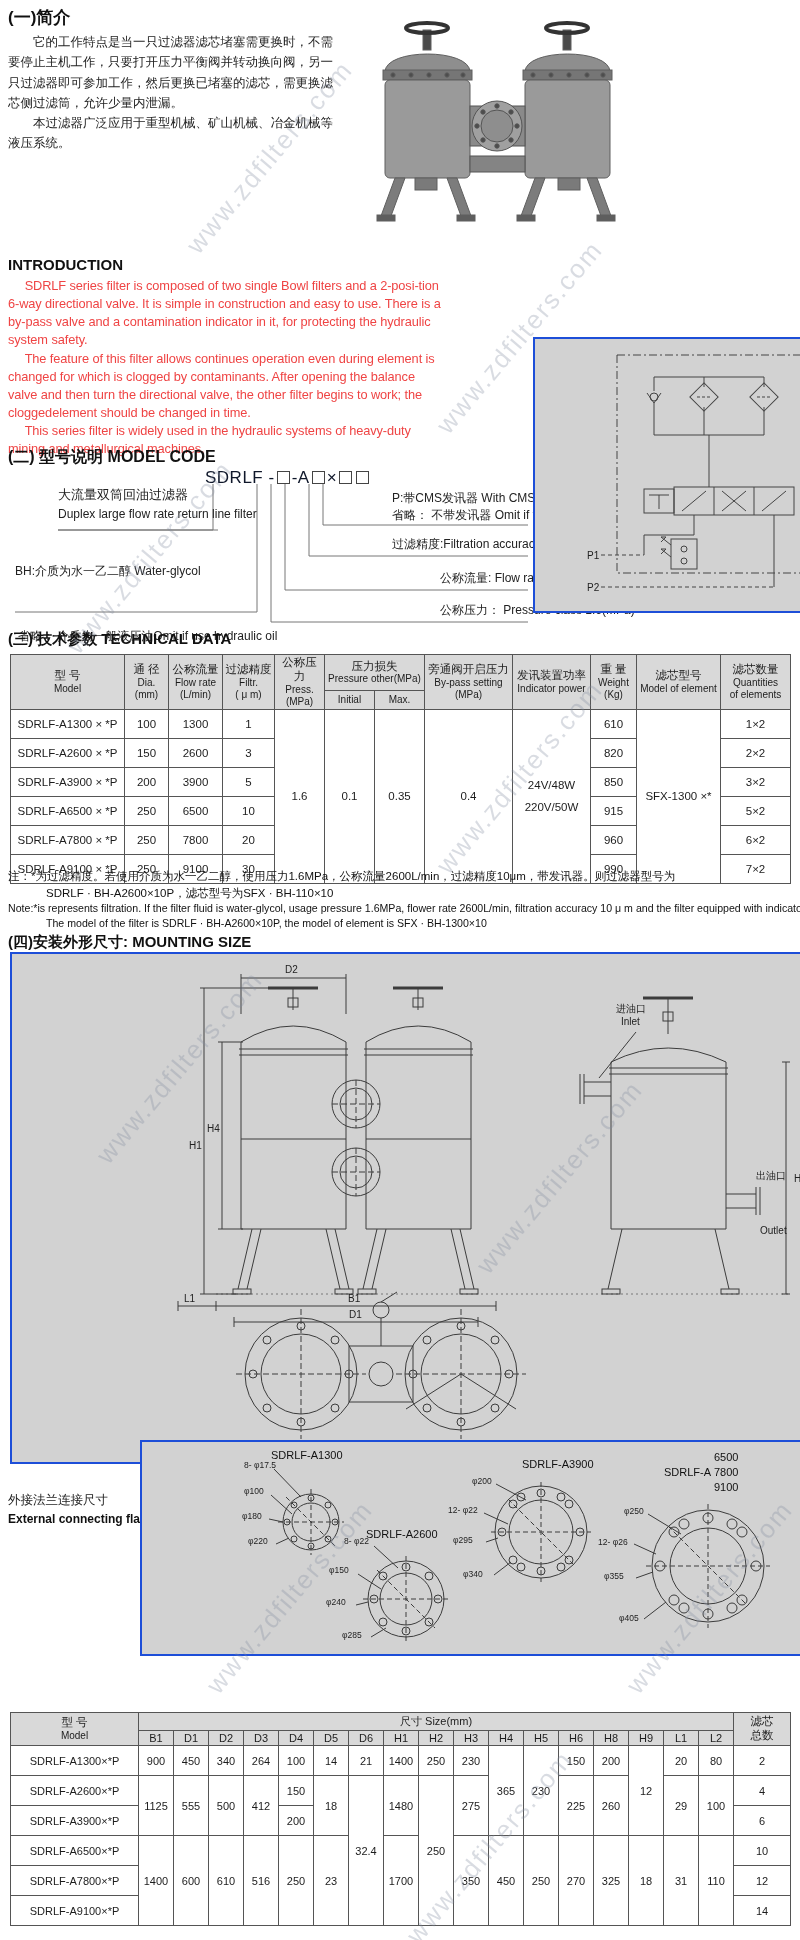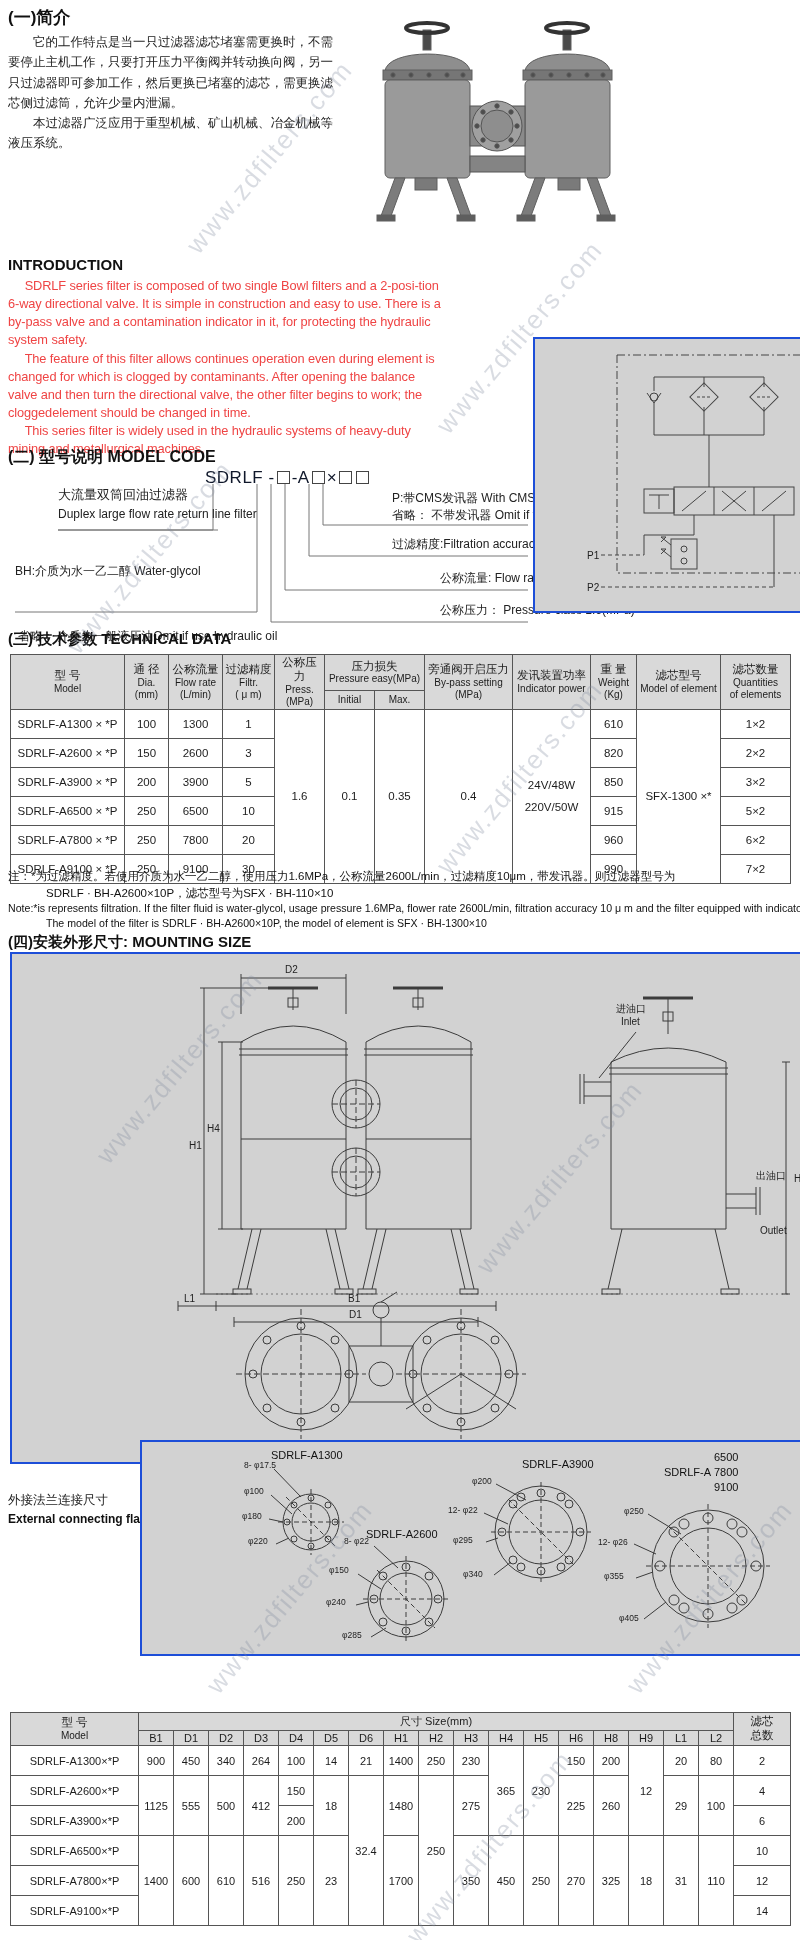--- a/index.html
+++ b/index.html
@@ -244,21 +244,21 @@
             <div class="hen">Filtr.</div>
             <div class="hen">( μ m)</div>
           </th>
         <th rowspan="2">
             <div class="hcn">公称压力</div>
             <div class="hen">Press.</div>
             <div class="hen">(MPa)</div>
           </th>
         <th colspan="2">
             <div class="hcn">压力损失</div>
-            <div class="hen">Pressure easy(MPa)</div>
+            <div class="hen">Pressure other(MPa)</div>
           </th>
         <th rowspan="2">
             <div class="hcn">旁通阀开启压力</div>
             <div class="hen">By-pass setting</div>
             <div class="hen">(MPa)</div>
           </th>
         <th rowspan="2">
             <div class="hcn">发讯装置功率</div>
             <div class="hen">Indicator power</div>
           </th>

